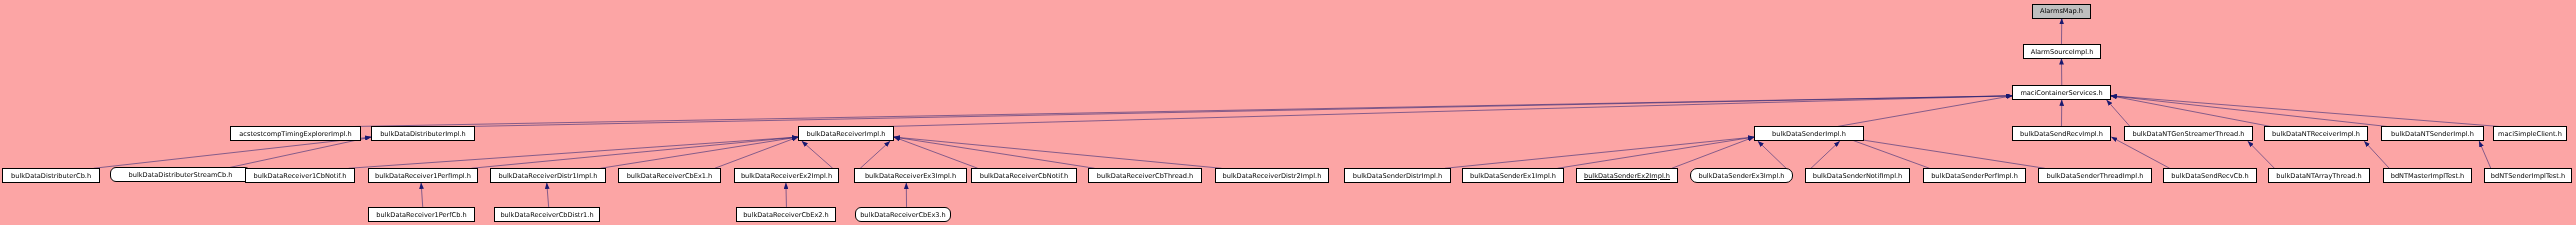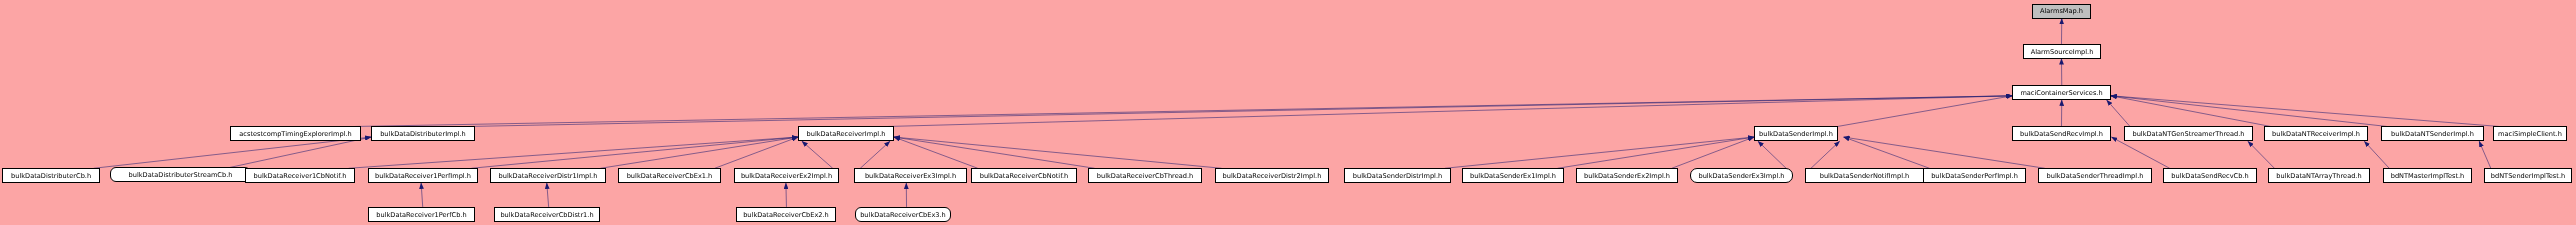--- a/index.html
+++ b/index.html
@@ -88,42 +88,42 @@
         <line x1="1713.5" y1="391" x2="1713" y2="346" stroke="#191970" stroke-width="1" marker-end="url(#arrowhead)"></line>
       </g>
   </svg>
   <div id="nodes-layer">
       <div class="graph-node highlight" style="left: 2032px; top: 3.7px; width: 59px;">AlarmsMap.h</div>
       <div class="graph-node" style="left: 2023px; top: 44px; width: 78px;">AlarmSourceImpl.h</div>
       <div class="graph-node" style="left: 2012px; top: 85px; width: 99px; text-align: center;">maciContainerServices.h</div>
       <div class="graph-node" style="left: 230px; top: 126px; width: 131px;">acstestcompTimingExplorerImpl.h</div>
       <div class="graph-node" style="left: 371px; top: 126px; width: 104px;">bulkDataDistributerImpl.h</div>
       <div class="graph-node" style="left: 798px; top: 126px; width: 96px;">bulkDataReceiverImpl.h</div>
-      <div class="graph-node" style="left: 1754px; top: 126px; width: 84px;">bulkDataSenderImpl.h</div>
+      <div class="graph-node" style="left: 1754px; top: 126px; width: 110px;">bulkDataSenderImpl.h</div>
       <div class="graph-node" style="left: 2012px; top: 126px; width: 99px;">bulkDataSendRecvImpl.h</div>
       <div class="graph-node" style="left: 2124px; top: 126px; width: 129px;">bulkDataNTGenStreamerThread.h</div>
       <div class="graph-node" style="left: 2264px; top: 126px; width: 104px;">bulkDataNTReceiverImpl.h</div>
       <div class="graph-node" style="left: 2381px; top: 126px; width: 103px;">bulkDataNTSenderImpl.h</div>
       <div class="graph-node" style="left: 2493px; top: 126px; width: 74px;">maciSimpleClient.h</div>
       <div class="graph-node" style="left: 2.1px; top: 168px; width: 98px;">bulkDataDistributerCb.h</div>
       <div class="graph-node" style="left: 110px; top: 167px; width: 141px; border-radius: 6px;">bulkDataDistributerStreamCb.h</div>
       <div class="graph-node" style="left: 245px; top: 168px; width: 110px;">bulkDataReceiver1CbNotif.h</div>
       <div class="graph-node" style="left: 368px; top: 168px; width: 110px;">bulkDataReceiver1PerfImpl.h</div>
       <div class="graph-node" style="left: 490px; top: 168px; width: 116px;">bulkDataReceiverDistr1Impl.h</div>
       <div class="graph-node" style="left: 618px; top: 168px; width: 103px;">bulkDataReceiverCbEx1.h</div>
       <div class="graph-node" style="left: 734px; top: 168px; width: 105px;">bulkDataReceiverEx2Impl.h</div>
       <div class="graph-node" style="left: 854px; top: 168px; width: 113px;">bulkDataReceiverEx3Impl.h</div>
       <div class="graph-node" style="left: 971px; top: 168px; width: 106px;">bulkDataReceiverCbNotif.h</div>
       <div class="graph-node" style="left: 1088px; top: 168px; width: 114px;">bulkDataReceiverCbThread.h</div>
       <div class="graph-node" style="left: 1215px; top: 168px; width: 114px;">bulkDataReceiverDistr2Impl.h</div>
       <div class="graph-node" style="left: 1344px; top: 168px; width: 107px;">bulkDataSenderDistrImpl.h</div>
       <div class="graph-node" style="left: 1462px; top: 168px; width: 102px;">bulkDataSenderEx1Impl.h</div>
-      <div class="graph-node" style="left: 1576px; top: 168px; width: 102px;">bulkDataSenderEx2Impl.h</div>
+      <div class="graph-node" style="left: 1576px; top: 168px; width: 102px; text-decoration: underline;">bulkDataSenderEx2Impl.h</div>
       <div class="graph-node" style="left: 1690px; top: 168px; width: 103px; border-radius: 7px;">bulkDataSenderEx3Impl.h</div>
-      <div class="graph-node" style="left: 1805px; top: 168px; width: 119px;">bulkDataSenderNotifImpl.h</div>
+      <div class="graph-node" style="left: 1805px; top: 168px; width: 105px;">bulkDataSenderNotifImpl.h</div>
       <div class="graph-node" style="left: 1923px; top: 168px; width: 103px;">bulkDataSenderPerfImpl.h</div>
       <div class="graph-node" style="left: 2038px; top: 168px; width: 114px;">bulkDataSenderThreadImpl.h</div>
       <div class="graph-node" style="left: 2163px; top: 168px; width: 94px;">bulkDataSendRecvCb.h</div>
       <div class="graph-node" style="left: 2268px; top: 168px; width: 102px;">bulkDataNTArrayThread.h</div>
       <div class="graph-node" style="left: 2383px; top: 168px; width: 89px;">bdNTMasterImplTest.h</div>
       <div class="graph-node" style="left: 2484px; top: 168px; width: 88px;">bdNTSenderImplTest.h</div>
       <div class="graph-node" style="left: 368px; top: 207px; width: 107px;">bulkDataReceiver1PerfCb.h</div>
       <div class="graph-node" style="left: 494px; top: 207px; width: 106px;">bulkDataReceiverCbDistr1.h</div>
       <div class="graph-node" style="left: 736px; top: 207px; width: 100px;">bulkDataReceiverCbEx2.h</div>
       <div class="graph-node" style="left: 855px; top: 207px; width: 96px; border-radius: 6px;">bulkDataReceiverCbEx3.h</div>

